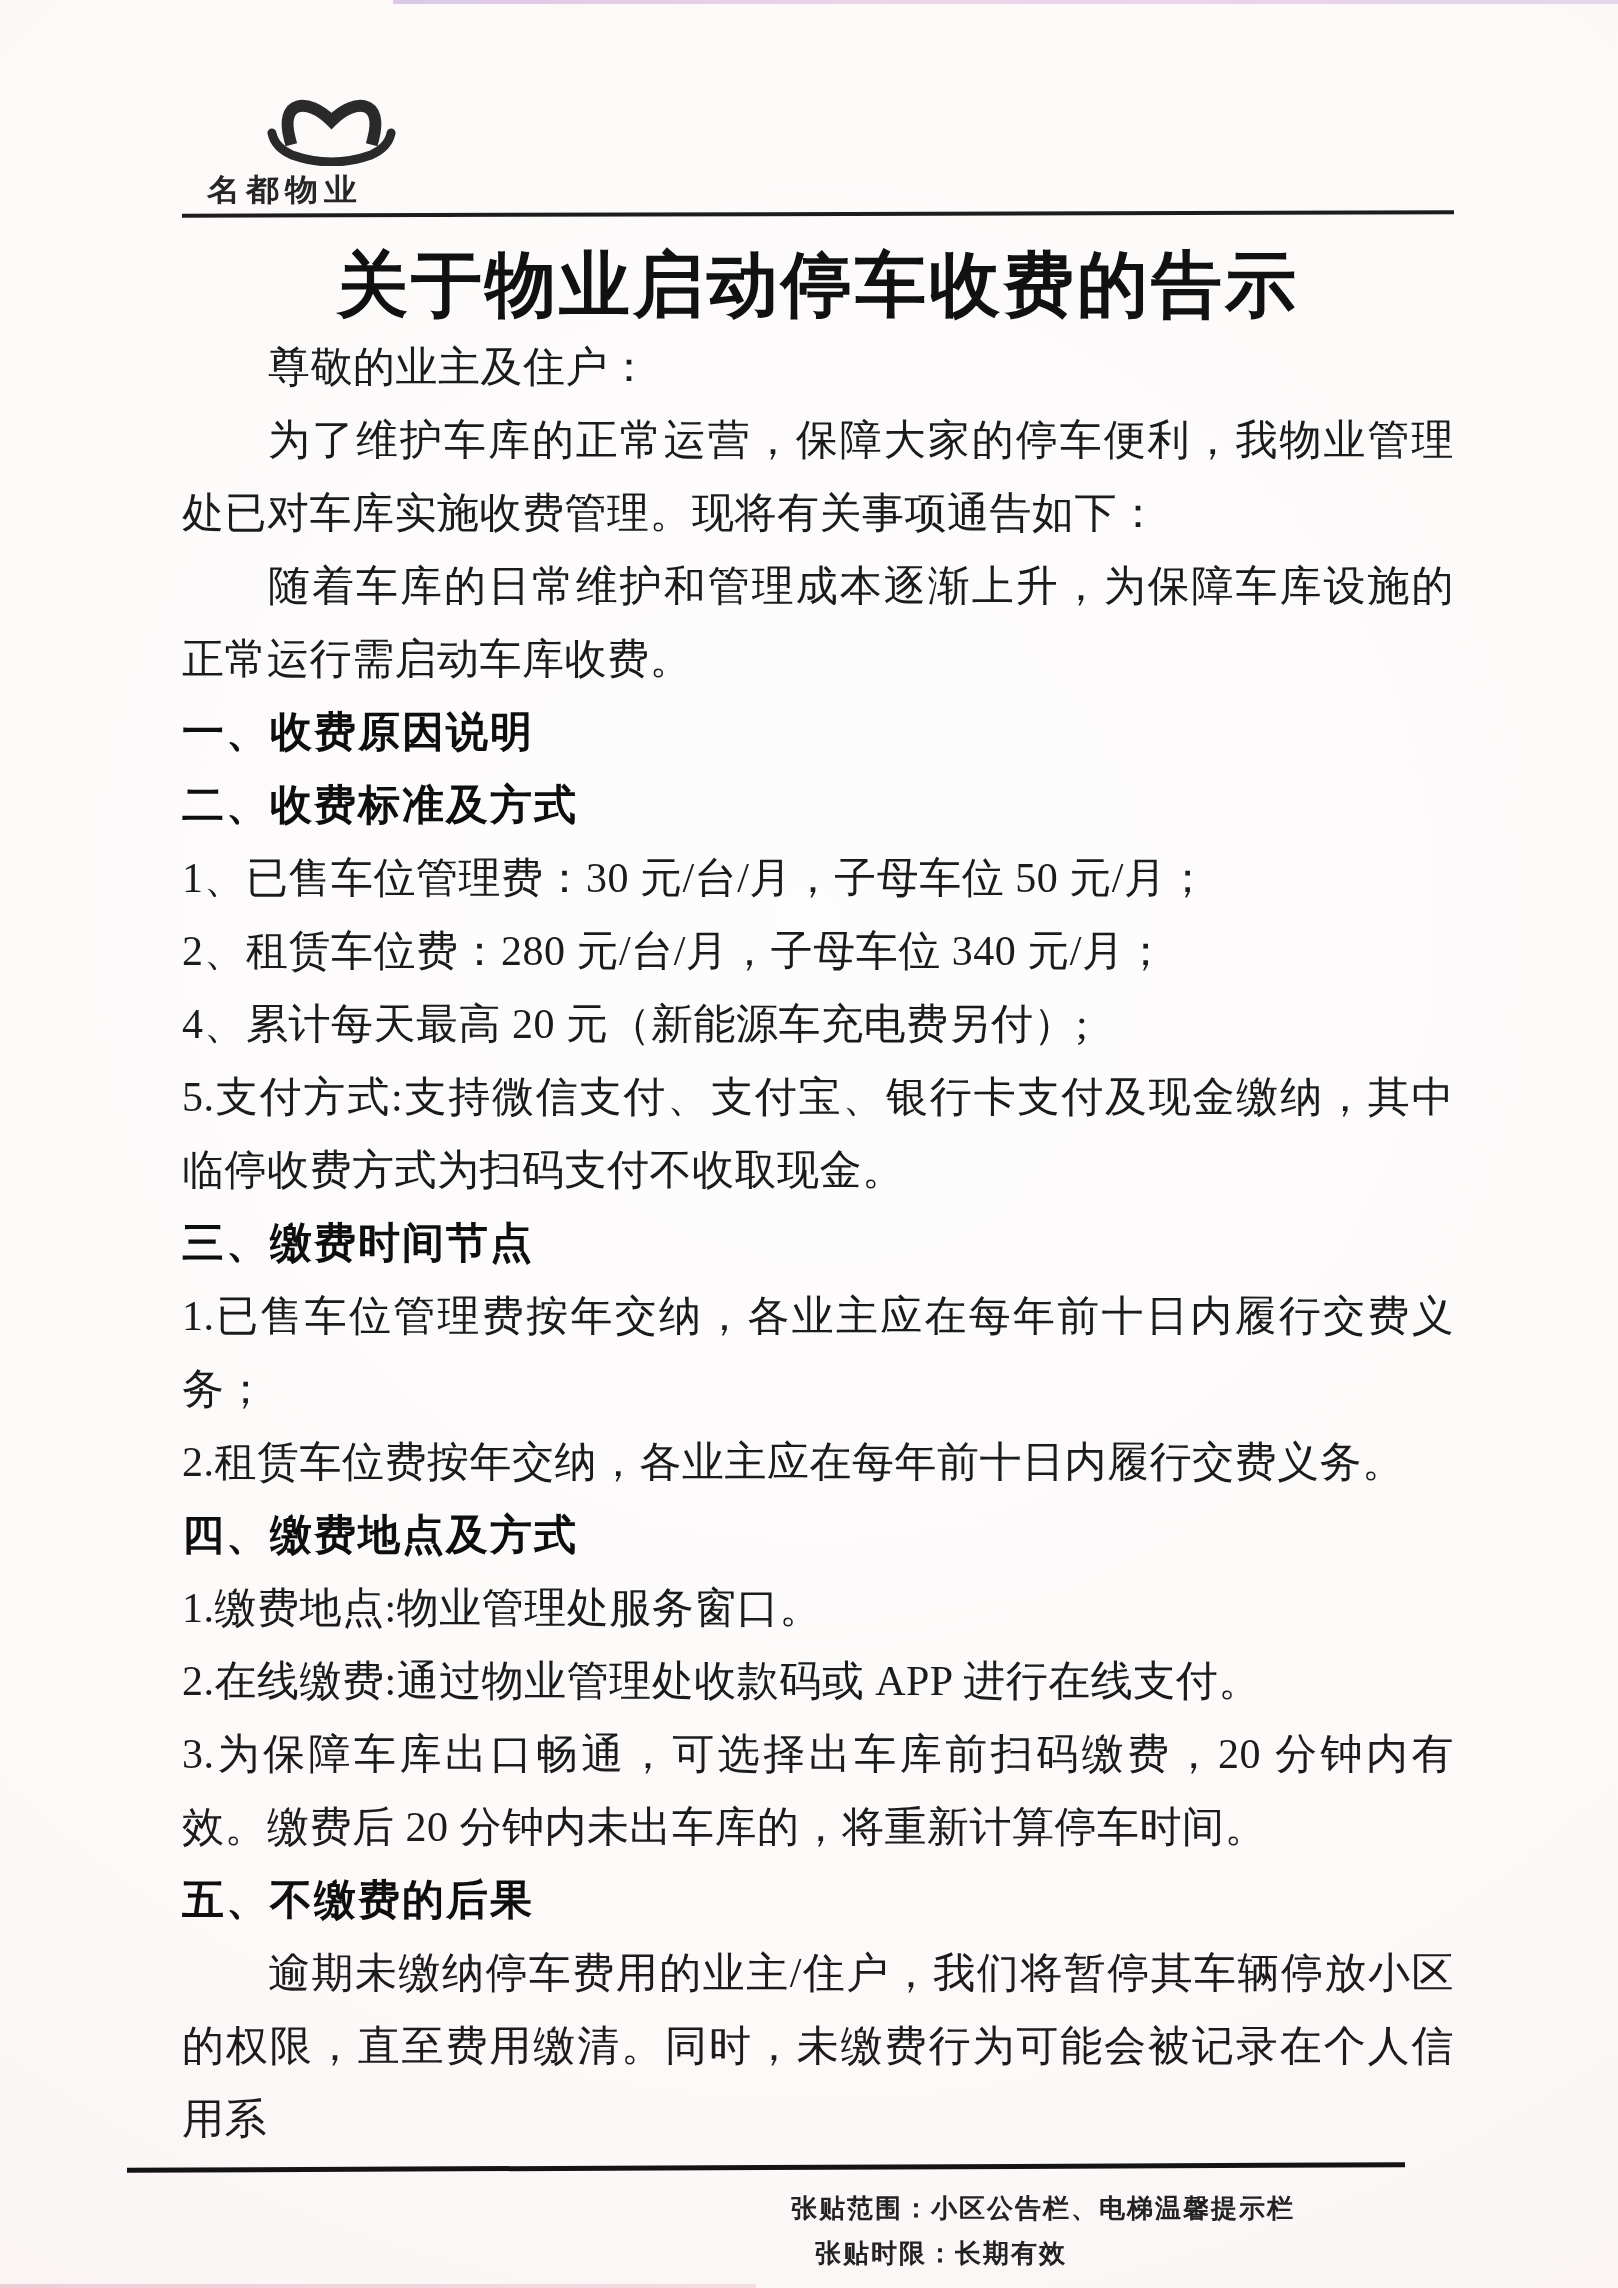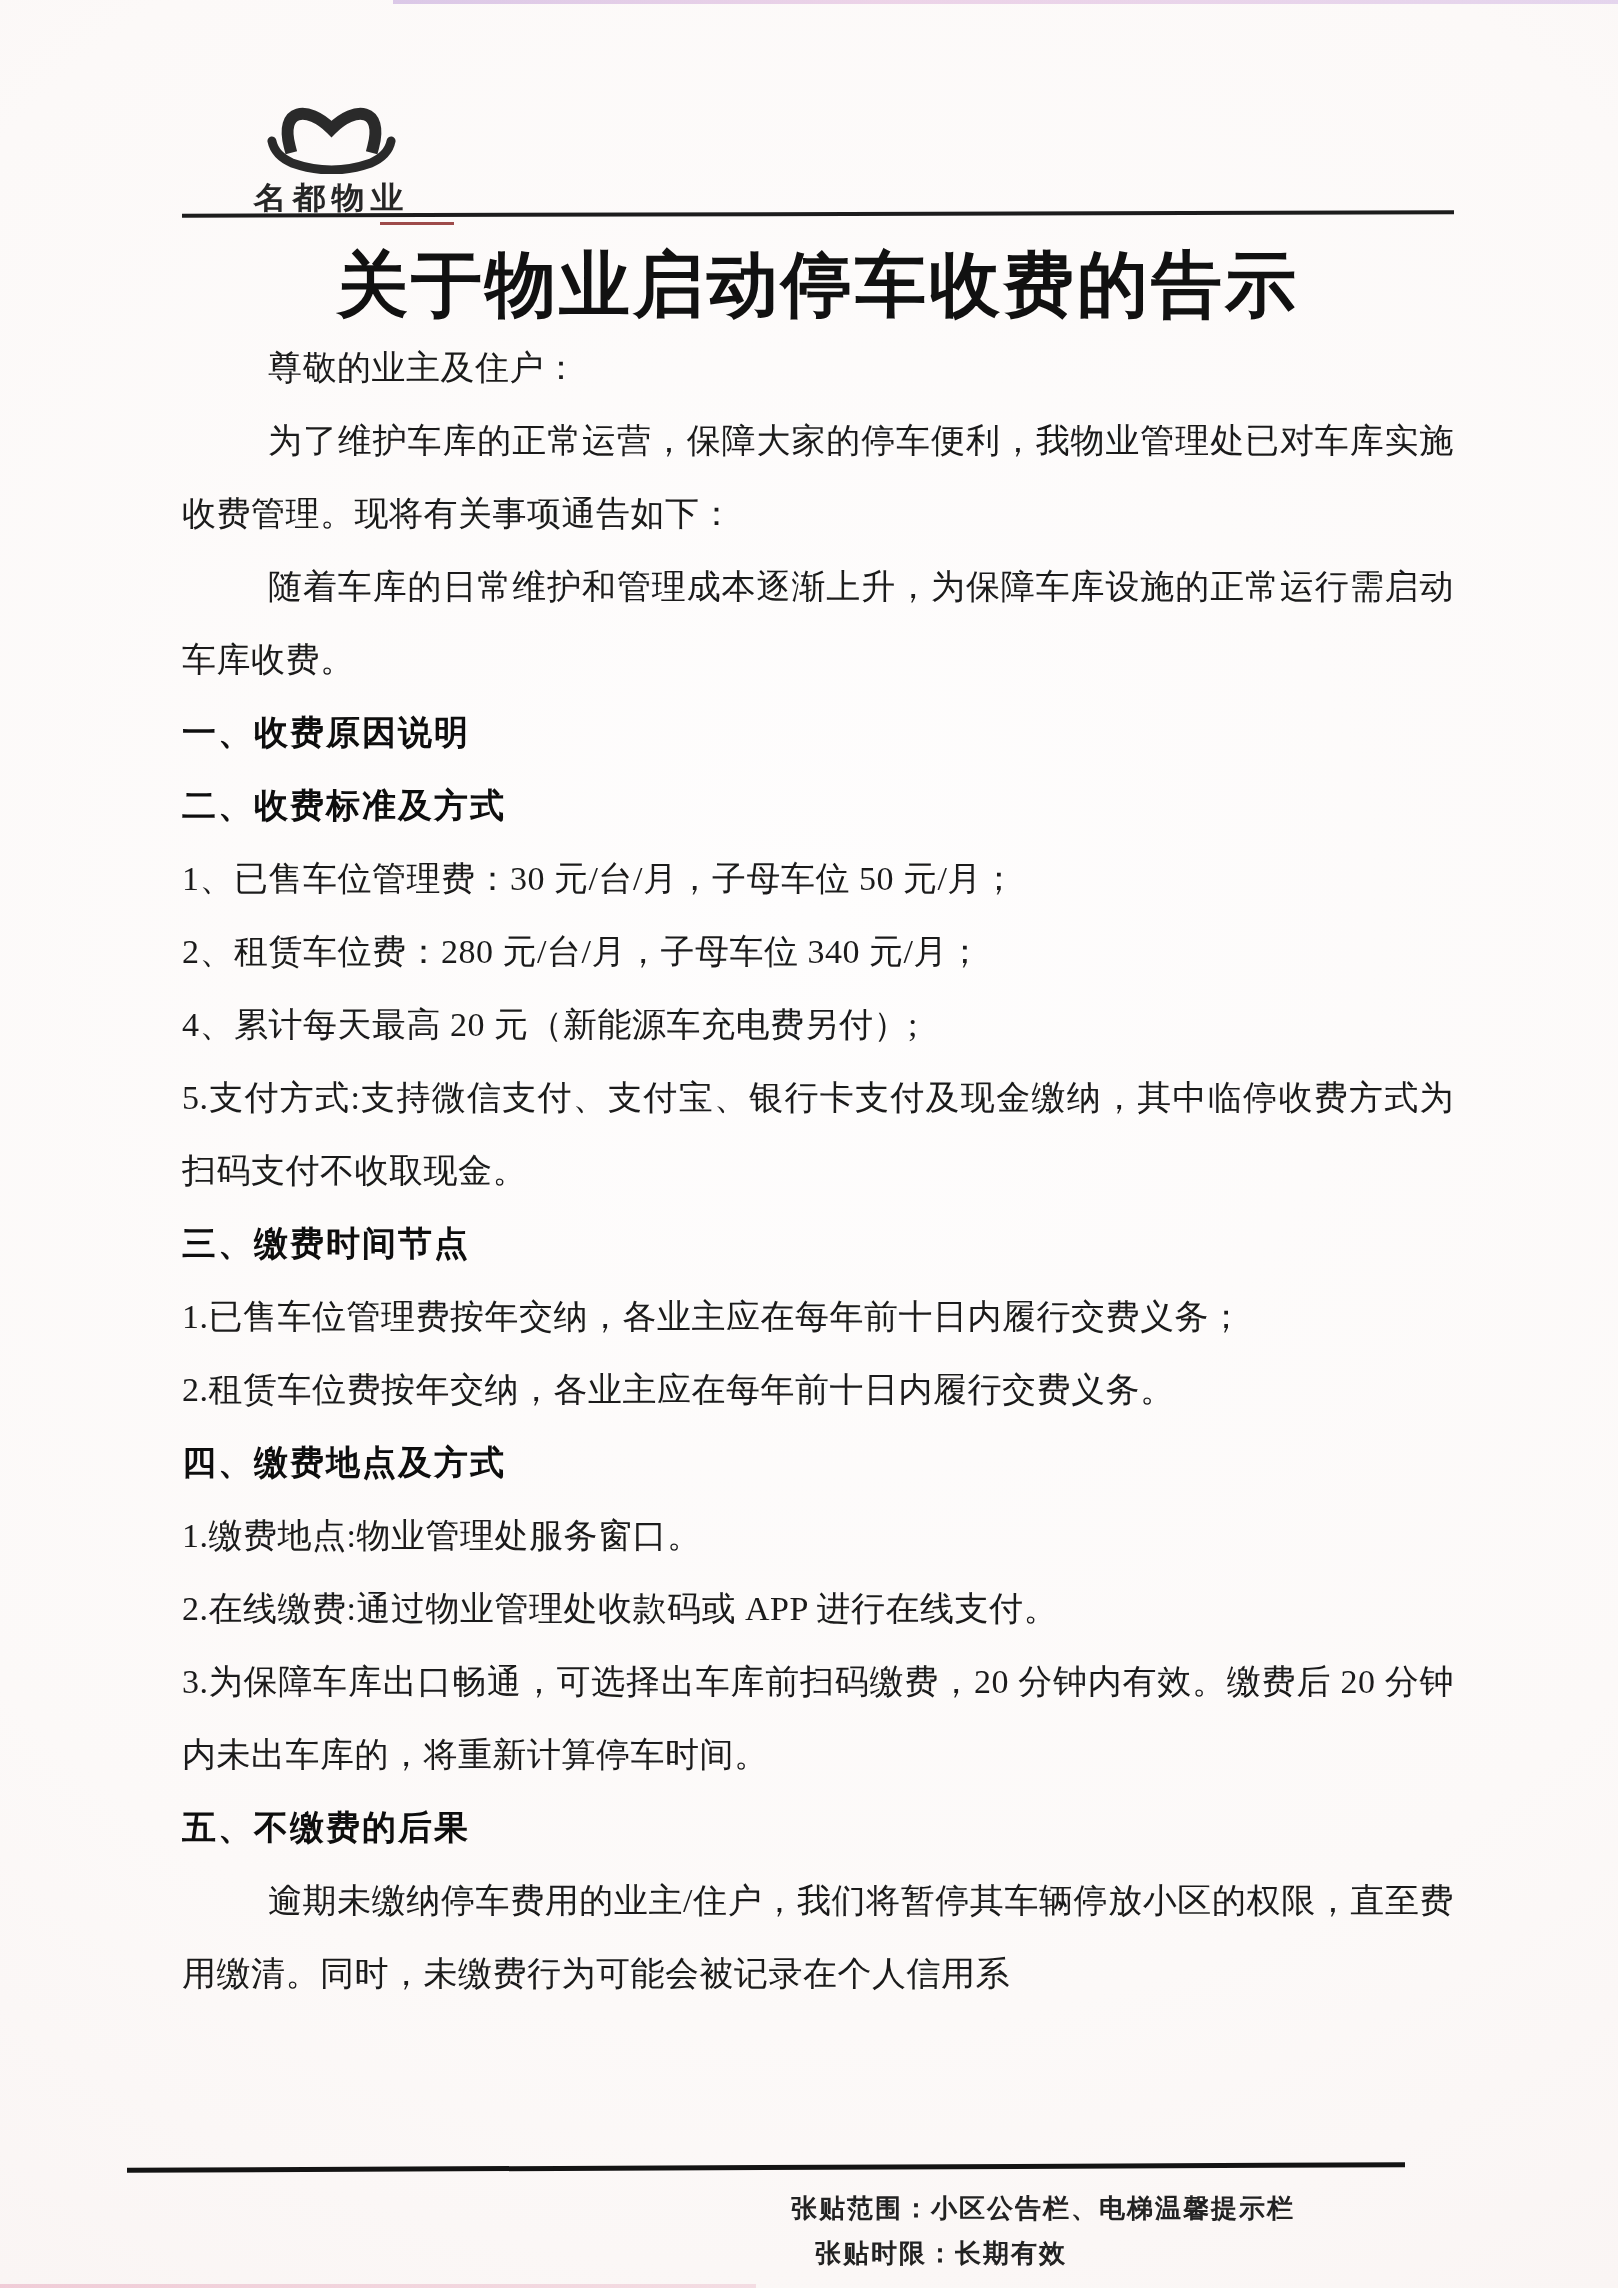--- a/index.html
+++ b/index.html
@@ -19,21 +19,21 @@
     position: absolute; top: 0; left: 393px; right: 0; height: 4px;
     background: linear-gradient(90deg, #c9aede, #e4bfdf 40%, #d8c2e8);
     opacity: .65;
   }
   .scan-bottom {
     position: absolute; bottom: 0; left: 0; width: 756px; height: 5px;
     background: linear-gradient(90deg, #eec2d0, #f2d6de);
     opacity: .8;
   }
   
-  .logo { position: absolute; left: 207px; top: 96px; width: 249px; text-align: center; }
+  .logo { position: absolute; left: 207px; top: 88px; width: 249px; text-align: left; }
   .logo-mark { display: block; margin: 0 auto 2px auto; }
   .logo-name {
     display: inline-block;
     position: relative;
     font-family: "Liberation Sans", sans-serif;
     font-weight: bold;
     font-size: 33px;
     letter-spacing: 6px;
     color: #262626;
     transform: scaleY(0.92);
@@ -57,21 +57,21 @@
     margin: 0;
     text-align: center;
     font-size: 71px;
     line-height: 92px;
     font-weight: bold;
     letter-spacing: 3px;
     color: #111;
   }
   .line {
     margin: 0;
-    font-size: 34px;
+    font-size: 42px;
     line-height: 73px;
     text-align: justify;
     letter-spacing: 0.5px;
   }
   .indent { text-indent: 86px; }
   .heading { font-weight: bold; color: #0e0e0e; letter-spacing: 2px; }
   
   .posting {
     position: absolute; left: 791px; top: 2185px;
     font-family: "Liberation Sans", sans-serif;

